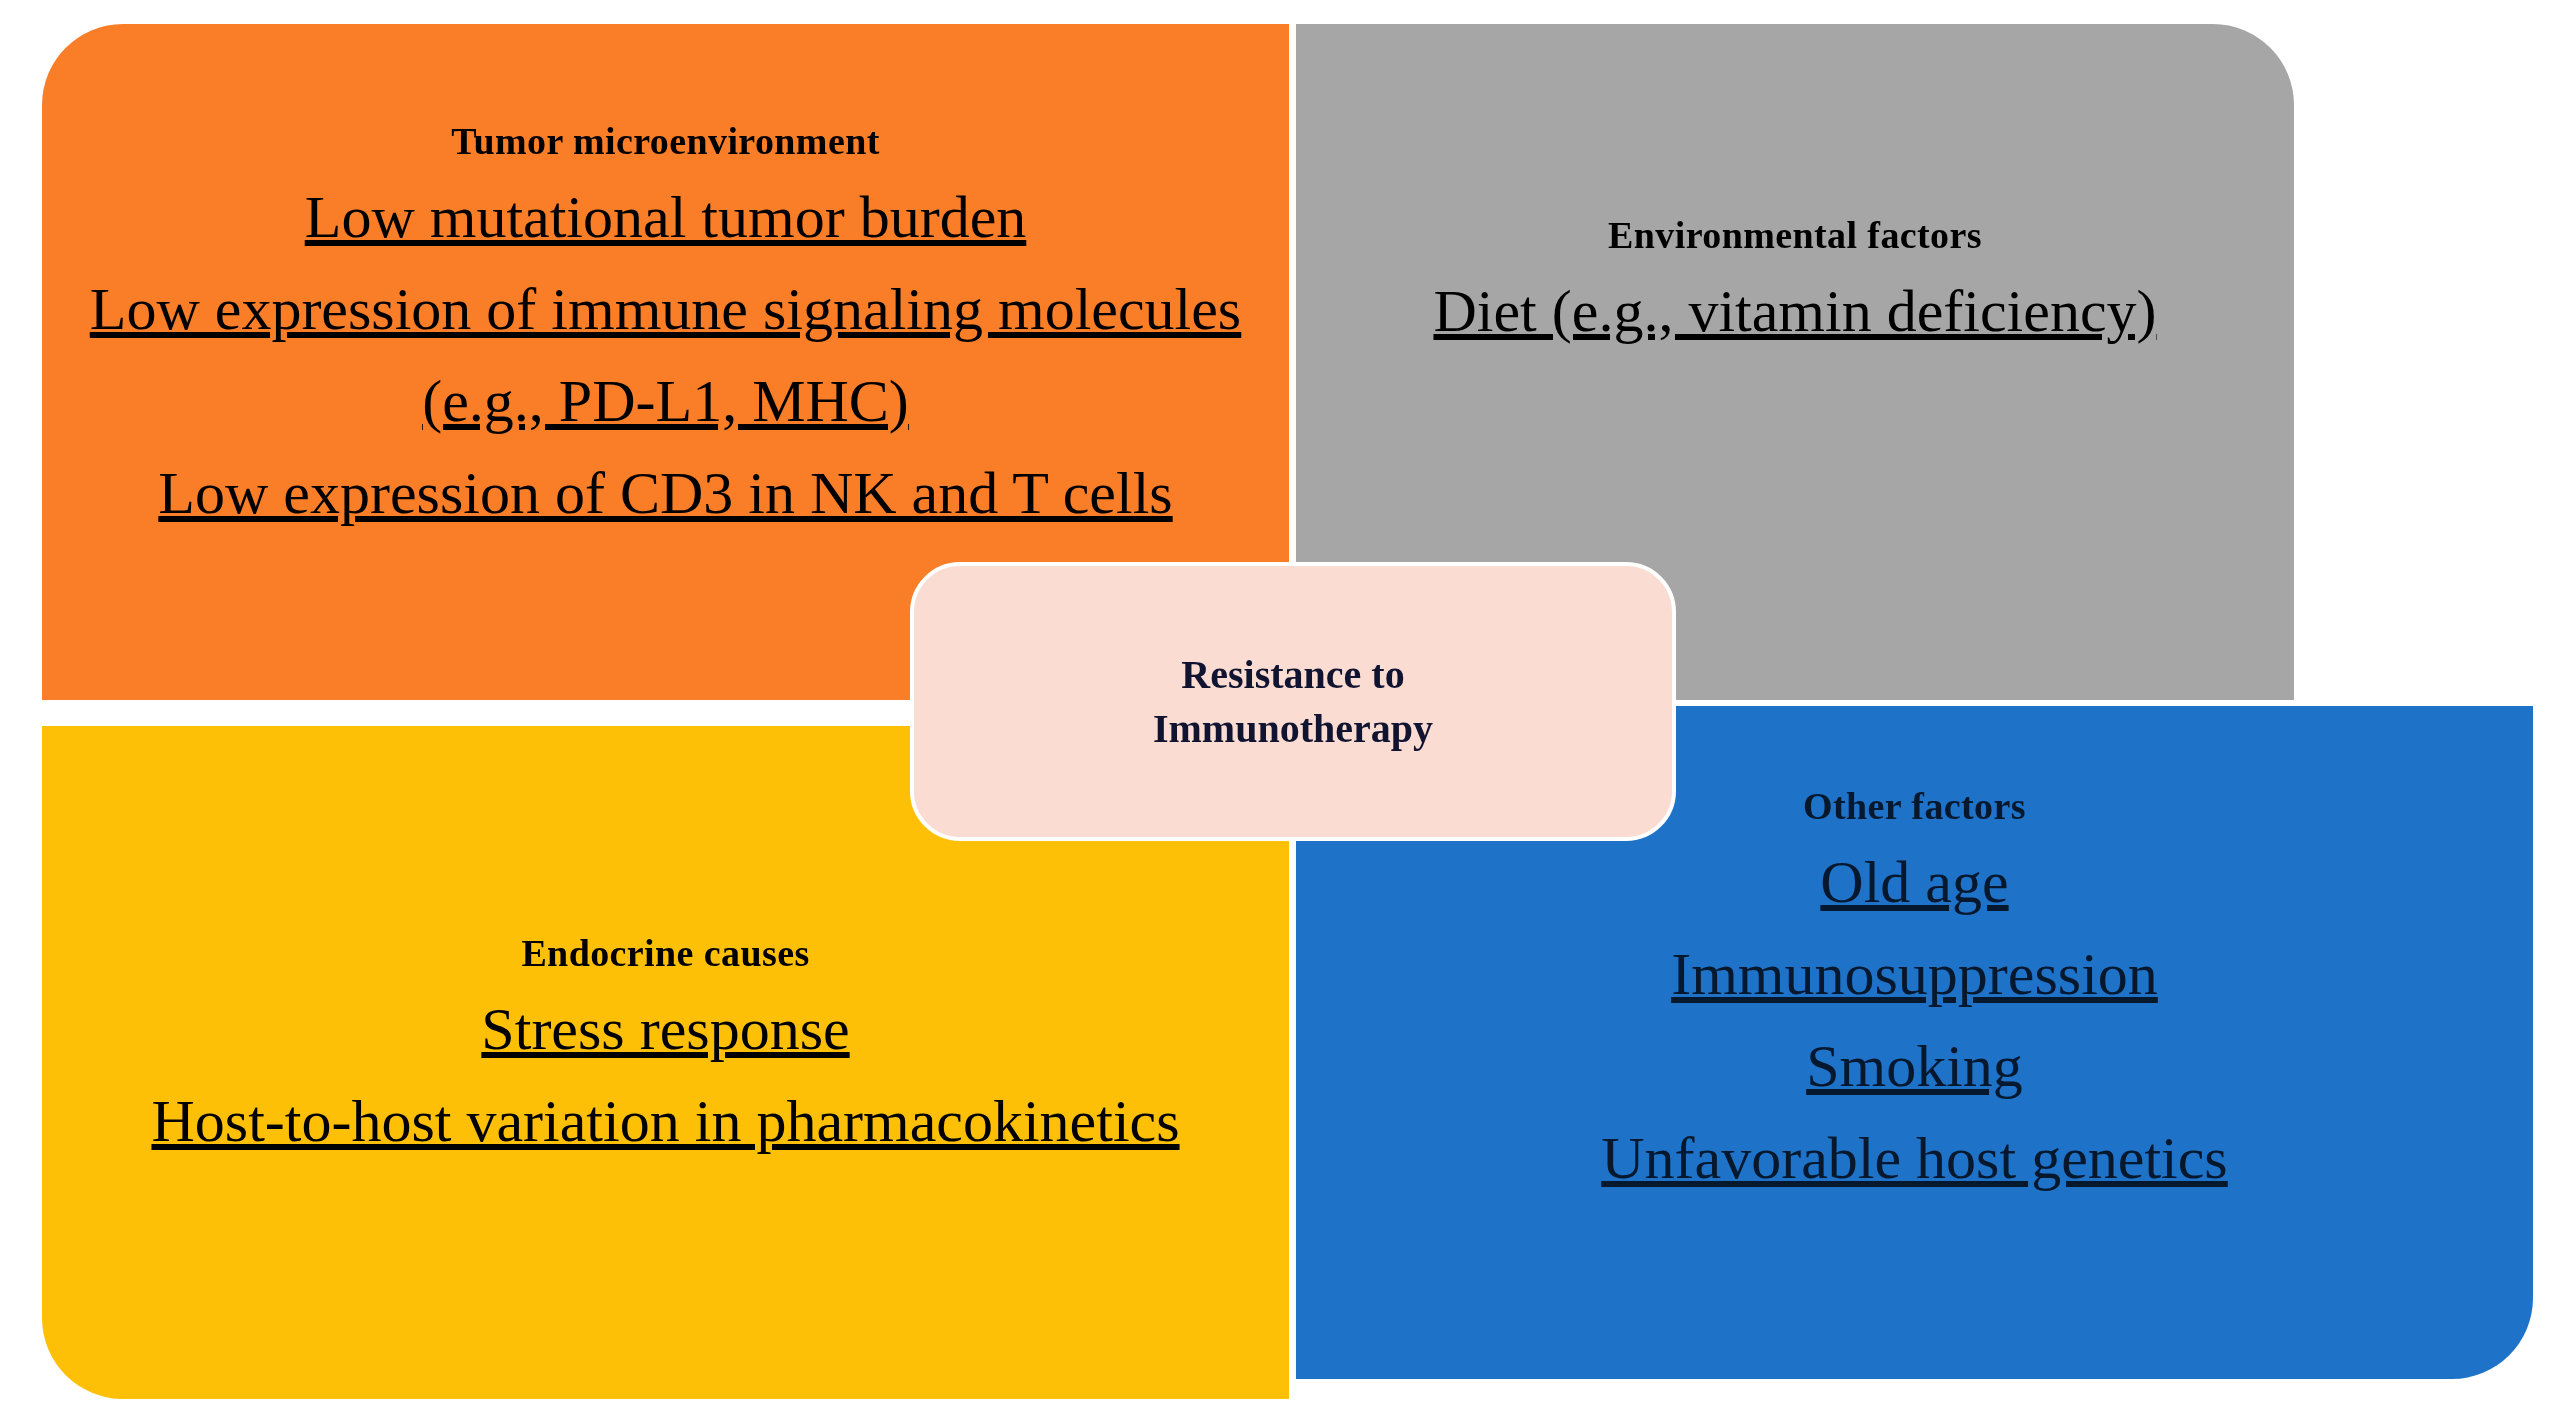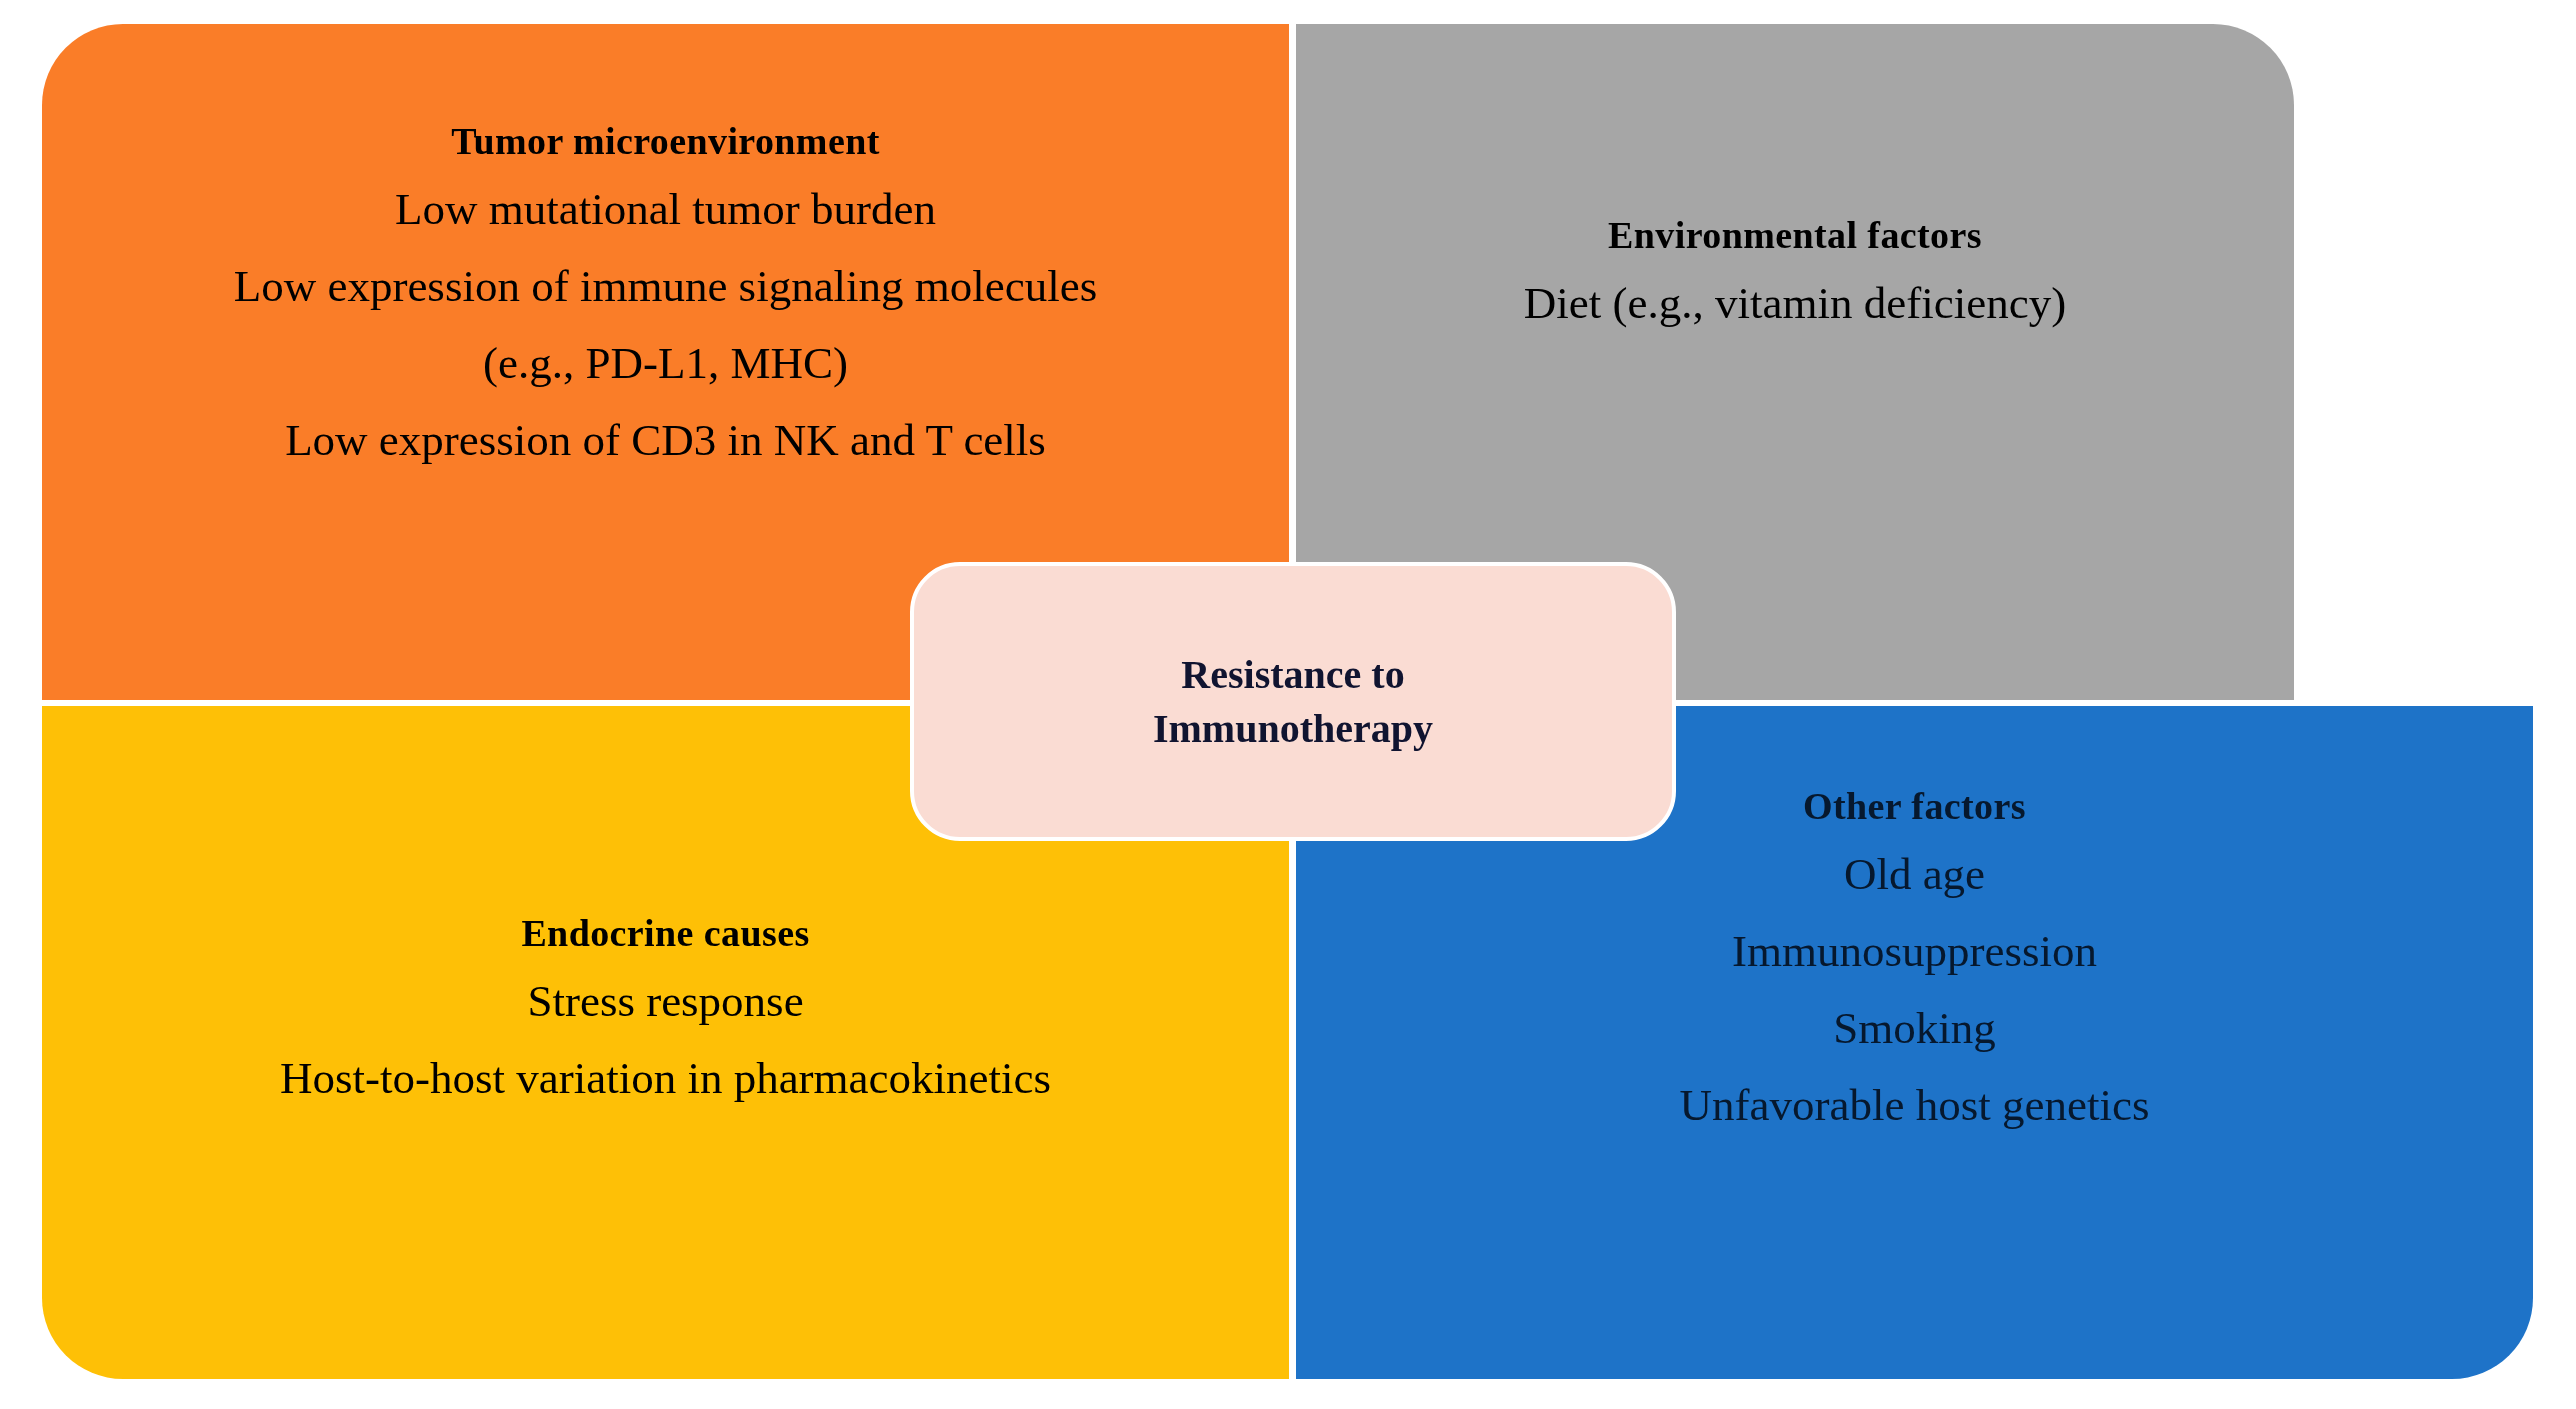--- a/index.html
+++ b/index.html
@@ -60,23 +60,24 @@
   }
   .q-title {
     margin: 0 0 24px 0;
     font-size: 38px;
     font-weight: 700;
     line-height: 1.1;
     letter-spacing: 0.4px;
   }
   .q-item {
     margin: 0 0 32px 0;
-    font-size: 45px;
+    font-size: 60px;
     font-weight: 400;
     line-height: 1.0;
+    text-decoration: underline;
   }
   .center-box {
     position: absolute;
     left: 868px;
     top: 538px;
     width: 766px;
     height: 279px;
     box-sizing: border-box;
     background: #fadcd3;
     border: 4.9px solid #ffffff;
@@ -107,21 +108,21 @@
       <p class="q-item">Low expression of immune signaling molecules</p>
       <p class="q-item">(e.g., PD-L1, MHC)</p>
       <p class="q-item">Low expression of CD3 in NK and T cells</p>
     </section>
 
     <section class="quad q-tr" style="background: rgb(166, 166, 166);">
       <h2 class="q-title">Environmental factors</h2>
       <p class="q-item">Diet (e.g., vitamin deficiency)</p>
     </section>
 
-    <section class="quad q-bl" style="background: rgb(254, 192, 6);">
+    <section class="quad q-bl" style="background: rgb(254, 192, 6); margin-top: 20px;">
       <h2 class="q-title">Endocrine causes</h2>
       <p class="q-item">Stress response</p>
       <p class="q-item">Host-to-host variation in pharmacokinetics</p>
     </section>
 
     <section class="quad q-br" style="background: rgb(30, 115, 200);">
       <h2 class="q-title">Other factors</h2>
       <p class="q-item">Old age</p>
       <p class="q-item">Immunosuppression</p>
       <p class="q-item">Smoking</p>

